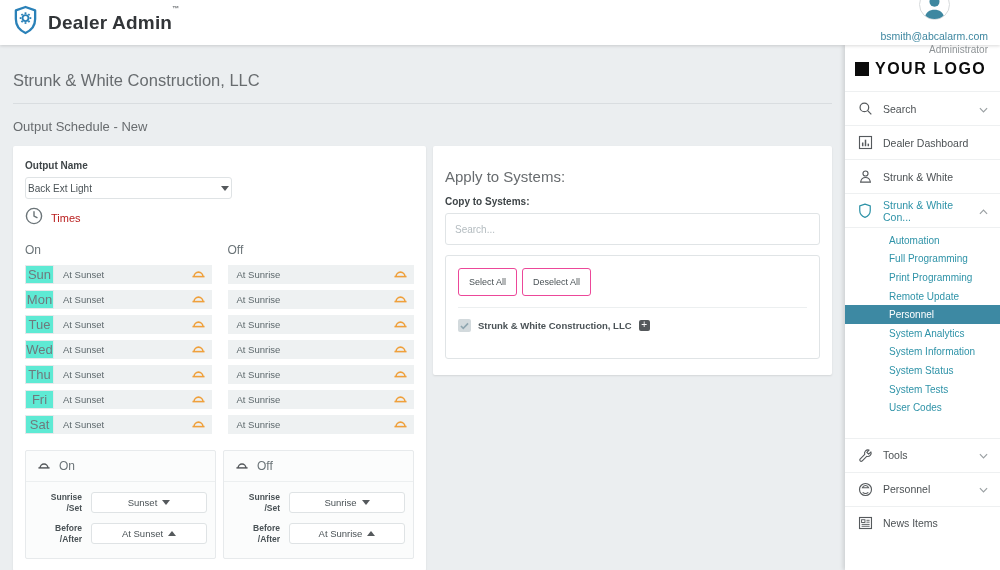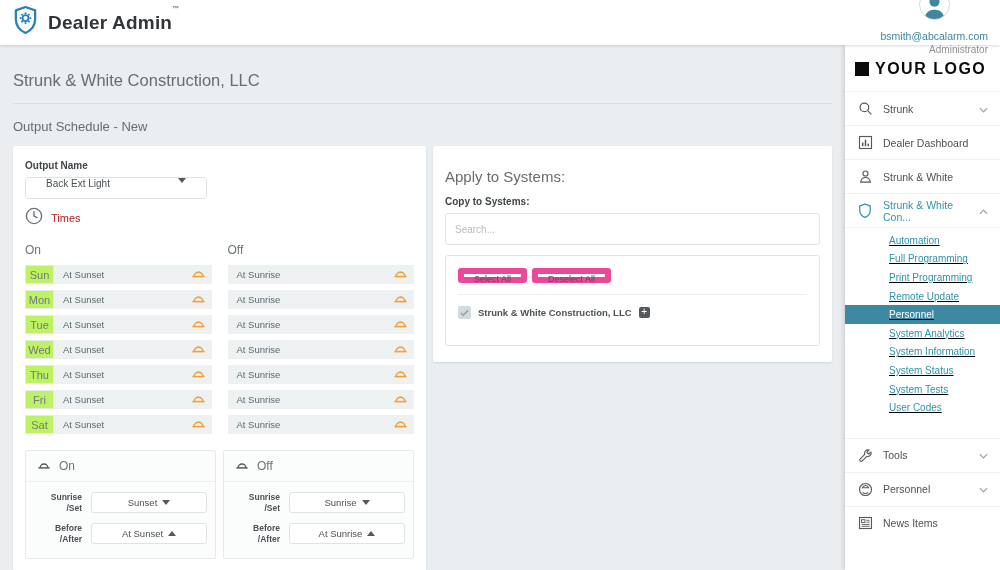--- a/index.html
+++ b/index.html
@@ -25,34 +25,34 @@
     background:#ebeef0; padding:0 13px; overflow:hidden; }
   .customer-title { padding-top:26px; font-size:16.5px; font-weight:normal;
     color:#686c6f; padding-bottom:13px; border-bottom:1px solid #d9dde0; }
   .section-title { font-size:13px; color:#686c6f; margin:15px 0 12px; font-weight:normal; }
   .cards { display:flex; gap:7px; align-items:flex-start; }
   .card { background:#fff; border-radius:2px; box-shadow:0 1px 2px rgba(0,0,0,.1); }
   .card-left { width:413px; padding:12px; }
   .card-right { width:399px; padding:12px 12px 16px; }
 
   .field-label { font-size:10px; font-weight:bold; color:#3f4548; margin:2px 0 6px; }
-  .select-box { width:182px; height:22px; border:1px solid #dfe3e5; border-radius:3px;
-    background:#fff; display:flex; align-items:flex-start; justify-content:space-between;
-    padding:0 20px; font-size:10px; color:#4a5256; cursor:pointer; }
+  .select-box { width:207px; height:22px; border:1px solid #dfe3e5; border-radius:3px;
+    background:#fff; display:flex; align-items:center; justify-content:space-between;
+    padding:0 2px; font-size:10px; color:#4a5256; cursor:pointer; }
   .tri-down { width:0; height:0; border-left:4px solid transparent;
     border-right:4px solid transparent; border-top:5px solid #55595c; }
   .tri-up { width:0; height:0; border-left:4px solid transparent;
     border-right:4px solid transparent; border-bottom:5px solid #55595c; }
   .times-row { display:flex; align-items:center; gap:8px; margin:8px 0 2px; }
   .times-label { font-size:11px; color:#b91c1c; }
 
   .onoff-grid { display:grid; grid-template-columns:1fr 1fr; column-gap:16px; }
   .col-header { font-size:12px; color:#6b7478; margin:12px 0 8px; font-weight:normal; }
   .day-row { display:flex; height:19px; margin-bottom:6px; }
-  .day-tag { width:29px; border:1px solid #e5e9ea; background:#bef264; font-size:11px;
+  .day-tag { width:29px; border:1px solid #e5e9ea; background:#5eead4; font-size:13px;
     color:#6f797d; display:flex; align-items:center; justify-content:center; flex:none; }
   .day-input { flex:1; background:#eef1f2; display:flex; align-items:center;
     font-size:9.5px; color:#5d686c; padding:0 7px 0 9px; cursor:pointer; }
   .day-input .grow { flex:1; }
 
   .panel-grid { display:grid; grid-template-columns:1fr 1fr; gap:7px; margin-top:10px; }
   .panel { border:1px solid #e7eaec; background:#fbfcfc; border-radius:2px; padding-bottom:13px; }
   .panel-head { display:flex; align-items:center; gap:9px; padding:8px 12px;
     border-bottom:1px solid #eceff0; font-size:12px; color:#6b7478; }
   .panel-row { display:flex; align-items:center; gap:9px; margin:10px 8px 0 8px; }
@@ -63,21 +63,21 @@
     gap:5px; font-size:9.5px; color:#4a5256; cursor:pointer; }
 
   .apply-title { font-size:15px; font-weight:normal; color:#686c6f; margin:10px 0 11px; }
   .search-input { width:100%; height:32px; border:1px solid #e0e4e6; border-radius:3px;
     font-size:10px; color:#4a5256; padding:0 9px; outline:none;
     font-family:"Liberation Sans", sans-serif; }
   .search-input::placeholder { color:#b4bcc0; }
   .systems-box { margin-top:10px; border:1px solid #e0e4e6; border-radius:3px;
     padding:12px 12px 26px; }
   .btn-row { display:flex; gap:5px; }
-  .sm-btn { height:15px; padding:0 10px; background:#fff; border:6px solid #ec4899;
+  .sm-btn { height:28px; padding:0 10px; background:#fff; border:1px solid #ec4899;
     border-radius:3px; font-size:9px; color:#4a5256; cursor:pointer;
     font-family:"Liberation Sans", sans-serif; }
   .box-divider { border-top:1px solid #eceff0; margin:11px 0; }
   .system-row { display:flex; align-items:center; gap:7px; }
   .checkbox { width:13px; height:13px; background:#d3dadd; border-radius:2px;
     display:flex; align-items:center; justify-content:center; cursor:pointer; }
   .system-name { font-size:9.5px; font-weight:bold; color:#4a5256; }
   .plus-box { width:11px; height:11px; background:#55595c; border-radius:2px;
     color:#fff; font-size:10px; line-height:10px; text-align:center; cursor:pointer; }
 
@@ -87,21 +87,21 @@
   .side-logo { display:flex; align-items:center; gap:6px; padding:15px 10px 13px; }
   .logo-square { width:14px; height:14px; background:#0b0b0b; flex:none; }
   .logo-text { font-size:16px; font-weight:bold; color:#0b0b0b; letter-spacing:1.5px; white-space:nowrap; }
   .side-item { height:34px; display:flex; align-items:center; gap:10px;
     padding:0 12px; font-size:10.5px; color:#4c5154; border-top:1px solid #eef0f1; cursor:pointer; }
   .side-item .icon { width:16px; display:flex; justify-content:center; flex:none; }
   .side-item.active { color:#2f93a8; }
   .badge { margin-left:6px; background:#5ba3b8; color:#fff; font-size:9px;
     padding:2px 7px; border-radius:9px; }
   .chev { margin-left:auto; }
-  .submenu { padding:3px 0 21px; border-top:1px solid #eef0f1;text-decoration:underline; }
+  .submenu { padding:3px 0 21px; border-top:1px solid #eef0f1; }
   .sub-item { height:18.6px; display:flex; align-items:center; padding-left:44px;
     font-size:10px; color:#2f93a8; cursor:pointer; }
   .sub-item.active { background:#3d89a3; color:#fff; }
 </style>
 </head>
 <body>
 
 <div class="topbar">
   <div class="brand">
     <span>
@@ -383,21 +383,21 @@
     <span class="logo-text">YOUR LOGO</span>
   </div>
 
   <div class="side-item">
     <span class="icon">
       <svg width="15" height="15" viewBox="0 0 16 16">
           <circle cx="6.8" cy="6.8" r="4.6" fill="none" stroke="#55595c" stroke-width="1.3"></circle>
           <line x1="10.3" y1="10.3" x2="14.2" y2="14.2" stroke="#55595c" stroke-width="1.3"></line>
         </svg>
     </span>
-    <span>Strunk</span>
+    <span>Search</span>
     <span class="chev">
       <svg width="9" height="6" viewBox="0 0 10 6">
           <path d="M1 1l4 4 4-4" fill="none" stroke="#9aa0a3" stroke-width="1.3"></path>
         </svg>
     </span>
   </div>
 
 
   <div class="side-item">
     <span class="icon">

